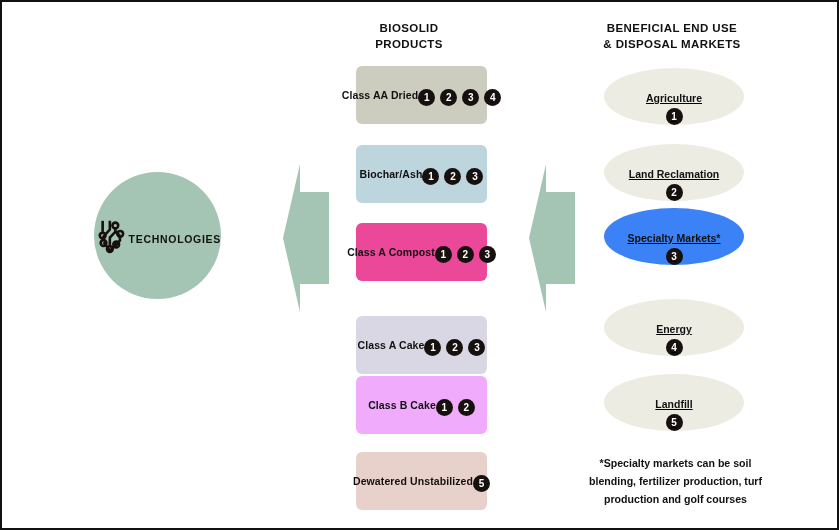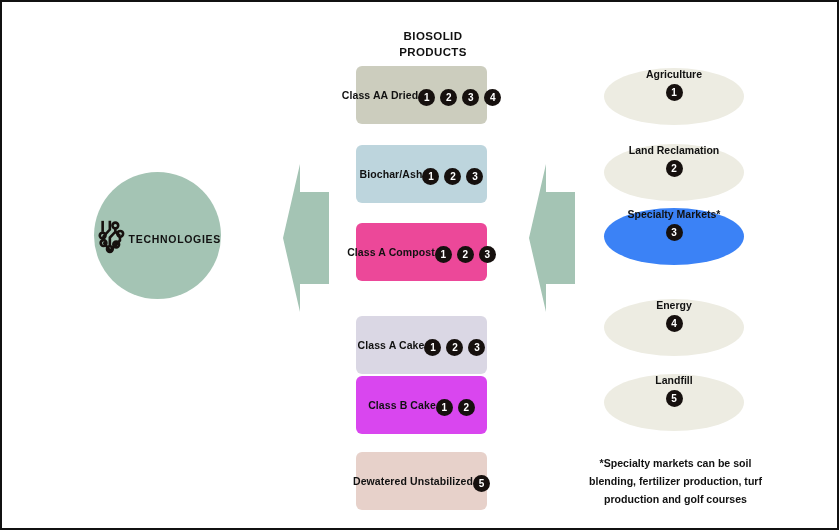--- a/index.html
+++ b/index.html
@@ -23,21 +23,21 @@
   
   .col-heading {
     position: absolute;
     text-align: center;
     font-weight: bold;
     font-size: 11.5px;
     letter-spacing: 0.4px;
     line-height: 16px;
     color: #111111;
   }
-  #heading-products { left: 346px; top: 18px; width: 170px; margin-top: 8px; }
+  #heading-products { left: 322px; top: 18px; width: 170px; }
   #heading-markets  { left: 565px; top: 18px; width: 210px; }
 
   
   #tech-circle {
     position: absolute;
     left: 92px;
     top: 170px;
     width: 127px;
     height: 127px;
     border-radius: 50%;
@@ -103,21 +103,22 @@
   .market-ellipse {
     position: absolute;
     left: 602px;
     width: 140px;
     height: 57px;
     border-radius: 50% / 50%;
     background: #edece2;
     display: flex;
     flex-direction: column;
     align-items: center;
-    justify-content: flex-start;
+    justify-content: flex-end;
+    text-decoration: underline;
   }
   .market-label {
     font-size: 10.5px;
     font-weight: bold;
     color: #111111;
     white-space: nowrap;
   }
   .market-badge-row { margin-top: 4px; }
 
   
@@ -137,20 +138,22 @@
 <body>
 
 <div id="canvas">
 
   <div class="col-heading" id="heading-products">
     <div>BIOSOLID</div>
     <div>PRODUCTS</div>
   </div>
 
   <div class="col-heading" id="heading-markets">
+    <div>BENEFICIAL END USE</div>
+    <div>&amp; DISPOSAL MARKETS</div>
   </div>
 
   <div id="tech-circle">
     <svg id="tech-icon" viewBox="0 0 120 124" aria-hidden="true">
       <g fill="none" stroke="#16100e" stroke-width="9" stroke-linecap="butt">
 
         <path d="M30 6 L30 44"></path>
         <path d="M30 44 L30 50"></path>
 
         <path d="M55 6 L55 36 L33 60 L33 72"></path>
@@ -210,21 +213,21 @@
         </div>
       </div>
       <div class="product-box" style="top: 298px; background: rgb(218, 215, 228); margin-top: 16px;">
         <div class="product-label">Class A Cake</div>
         <div class="badge-row">
           <div class="badge">1</div>
           <div class="badge">2</div>
           <div class="badge">3</div>
         </div>
       </div>
-      <div class="product-box" style="top: 374px; background: #d946ef;">
+      <div class="product-box" style="top: 374px; background: #f0abfc;">
         <div class="product-label">Class B Cake</div>
         <div class="badge-row">
           <div class="badge">1</div>
           <div class="badge">2</div>
         </div>
       </div>
       <div class="product-box" style="top: 450px; background: rgb(231, 209, 202);">
         <div class="product-label">Dewatered Unstabilized</div>
         <div class="badge-row">
           <div class="badge">5</div>

